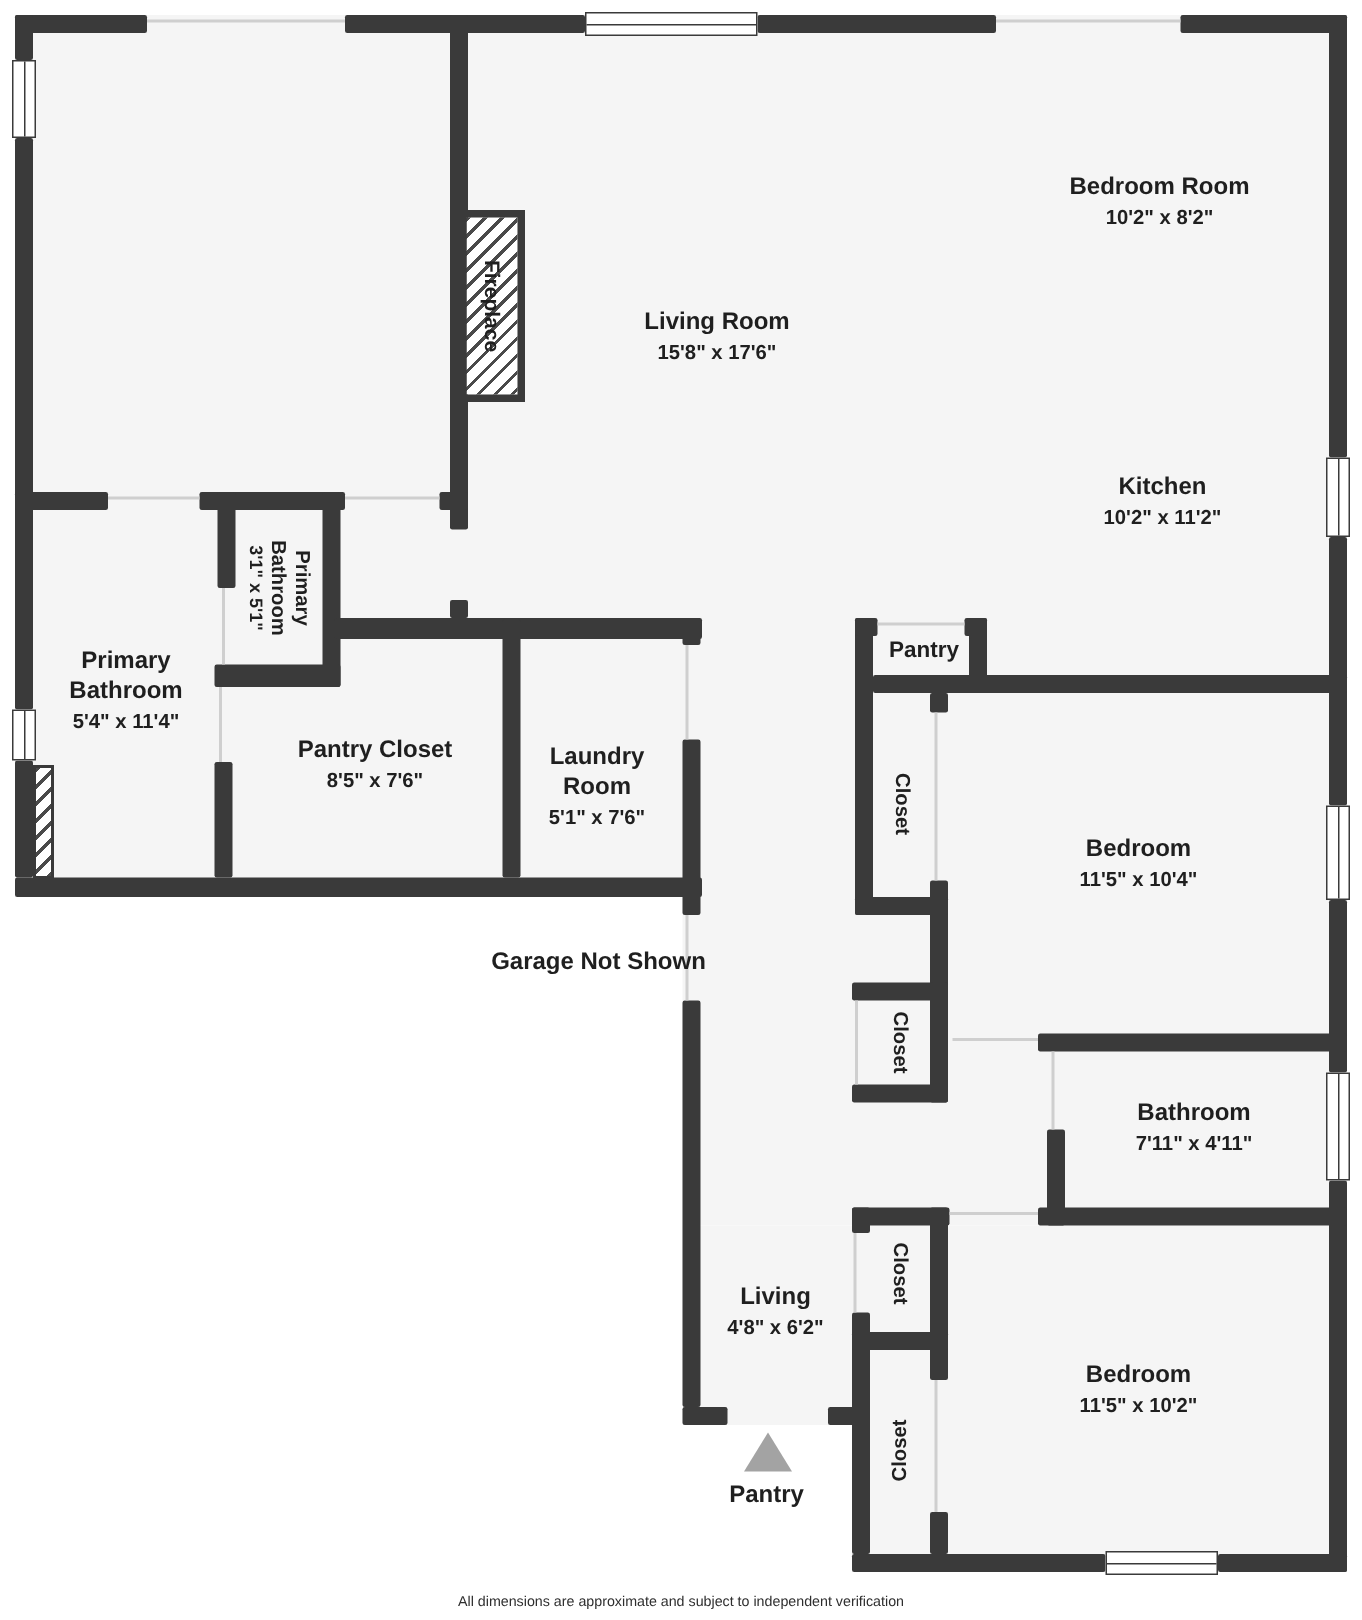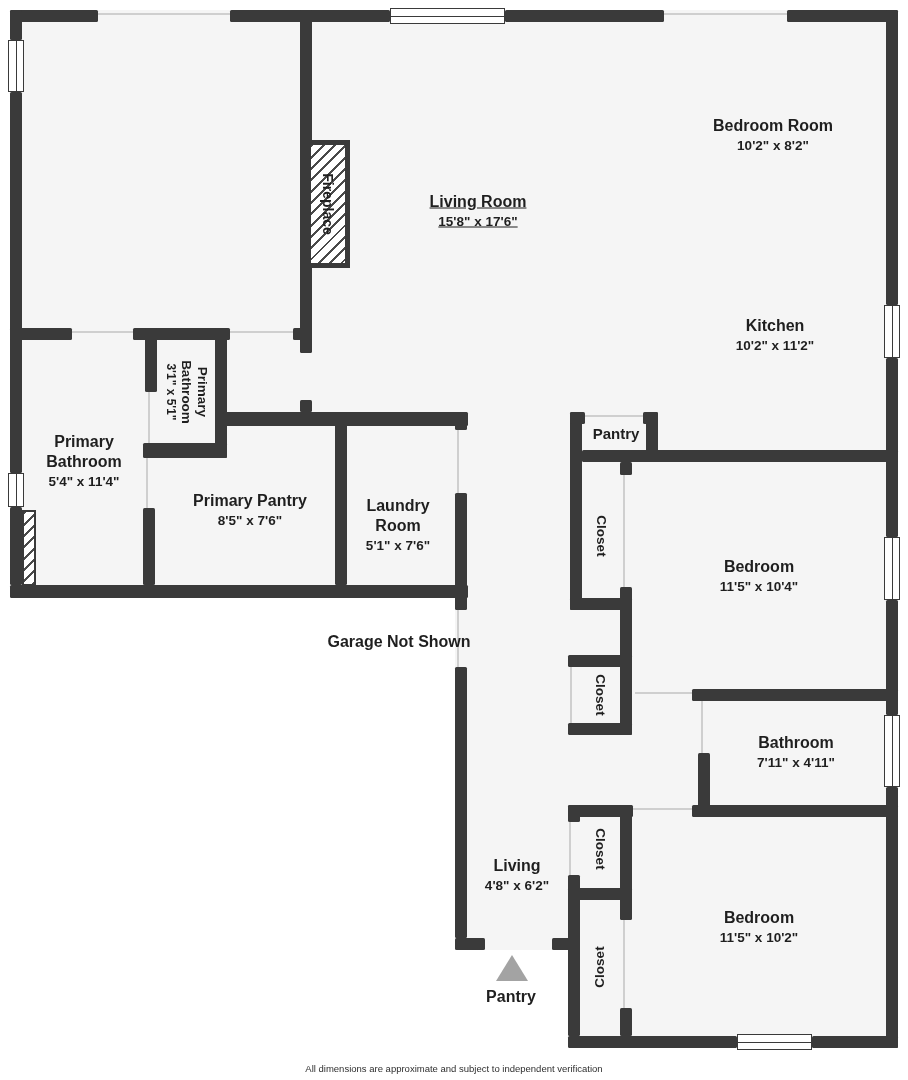--- a/index.html
+++ b/index.html
@@ -124,21 +124,21 @@
       </div>
       <div class="window h" style="left: 737px; top: 1034px; width: 75px; height: 16px;">
         <div class="mid"></div>
       </div>
     </div>
 
   <div class="hatch" style="left:306px;top:140px;width:44px;height:128px;"></div>
   <div class="hatch small-border" style="left:22px;top:510px;width:14px;height:76px;"></div>
 
 
-  <div class="label" style="left:478px;top:211px;text-decoration:underline;">
+  <div class="label" style="left:478px;top:225px;">
     <div class="rname">Living Room</div>
     <div class="rdims">15'8" x 17'6"</div>
   </div>
 
   <div class="label" style="left:773px;top:135px;">
     <div class="rname">Bedroom Room</div>
     <div class="rdims">10'2" x 8'2"</div>
   </div>
 
   <div class="label" style="left:775px;top:335px;">
@@ -156,21 +156,21 @@
     <div class="rdims">3'1" x 5'1"</div>
   </div>
 
   <div class="label" style="left:84px;top:461px;">
     <div class="rname">Primary
 Bathroom</div>
     <div class="rdims">5'4" x 11'4"</div>
   </div>
 
   <div class="label" style="left:250px;top:510px;">
-    <div class="rname">Primary Pantry</div>
+    <div class="rname">Pantry Closet</div>
     <div class="rdims">8'5" x 7'6"</div>
   </div>
 
   <div class="label" style="left:398px;top:511px;margin-top:14px;">
     <div class="rname">Laundry
 Room</div>
     <div class="rdims">5'1" x 7'6"</div>
   </div>
 
   <div class="label" style="left:616px;top:434px;">

